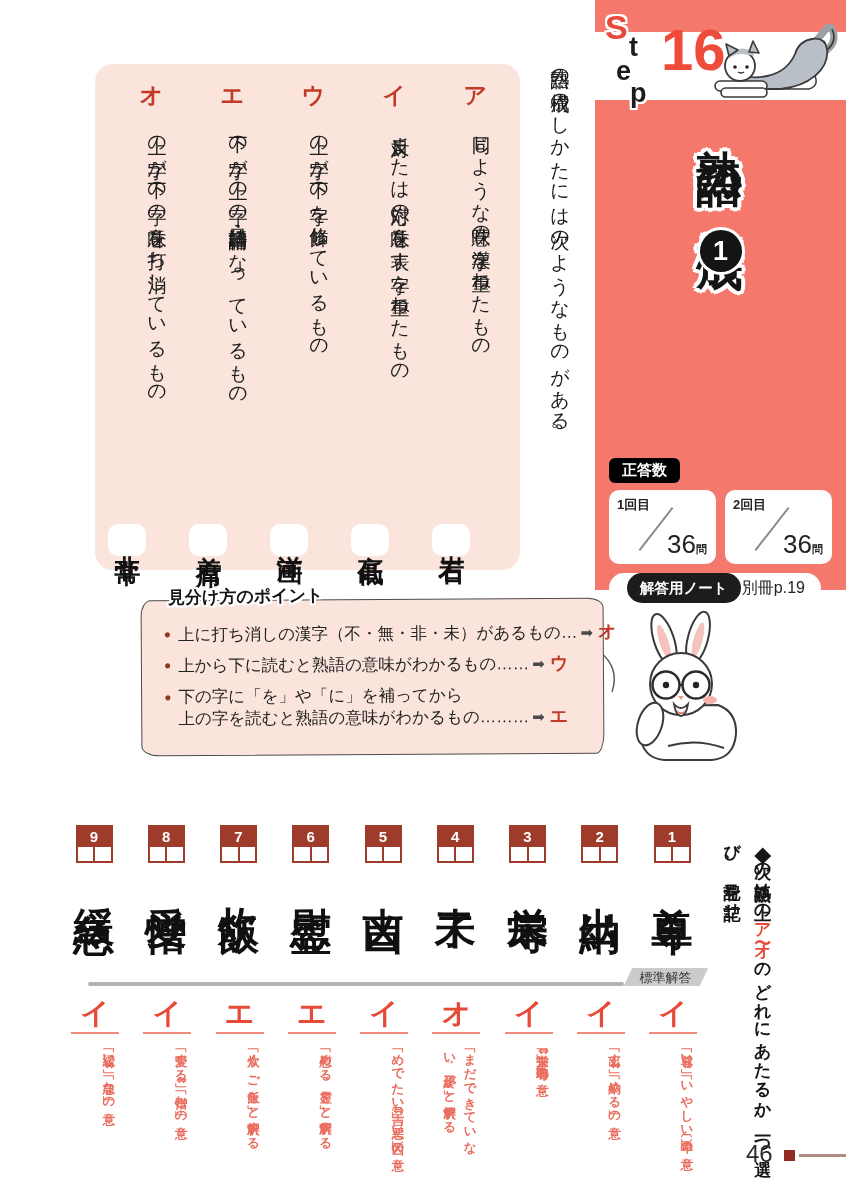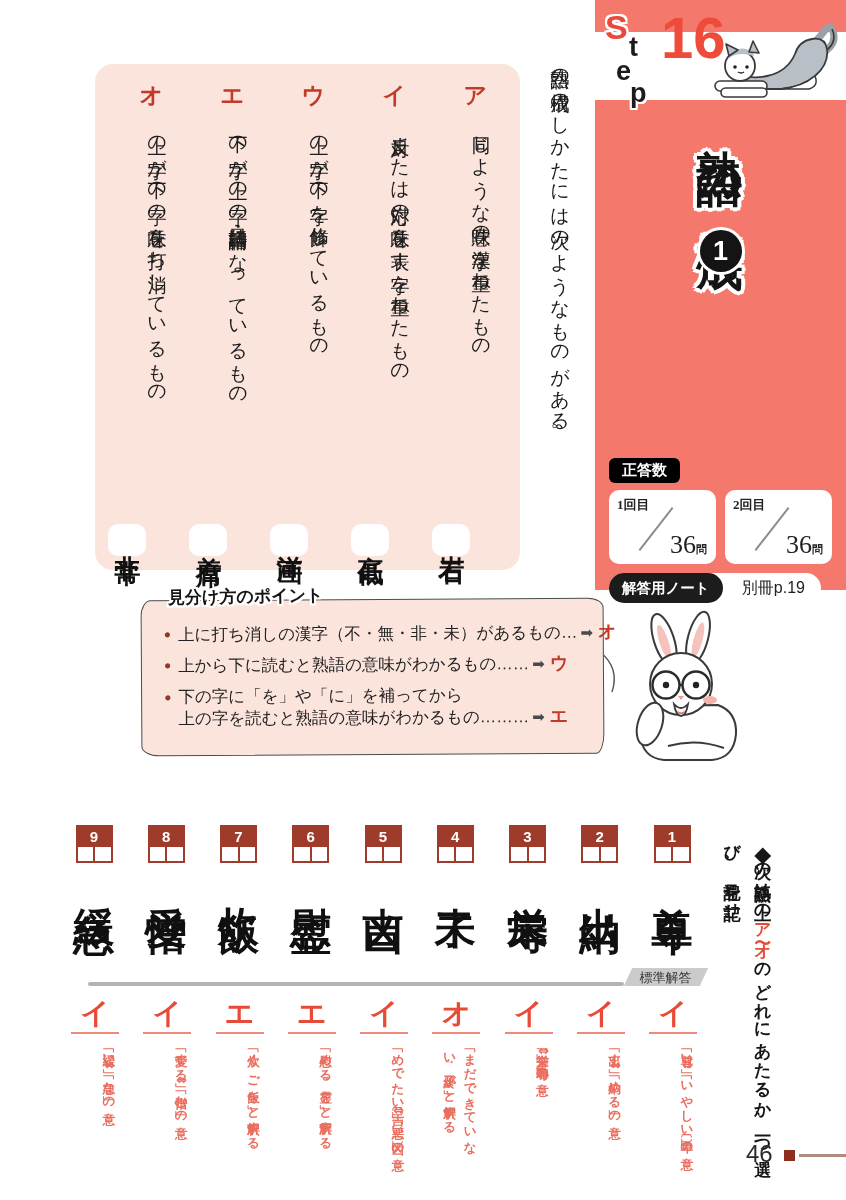--- a/index.html
+++ b/index.html
@@ -10,44 +10,44 @@
   
   .header-panel{position:absolute;left:595px;top:0;width:251px;height:590px;background:#f4796c;}
   .white-band{position:absolute;left:0;top:32px;width:100%;height:68px;background:#fff;}
   .step-logo{position:absolute;left:8px;top:8px;width:64px;height:112px;z-index:3;}
   .step-logo span{position:absolute;font-weight:800;font-size:27px;color:#1c1c1c;
      text-shadow:2px 0 #fff,-2px 0 #fff,0 2px #fff,0 -2px #fff,2px 2px #fff,-2px -2px #fff,2px -2px #fff,-2px 2px #fff;}
   .step-s{left:2px;top:0;color:#e8493a !important;font-size:34px !important;}
   .step-t{left:26px;top:24px;}
   .step-e{left:13px;top:48px;}
   .step-p{left:27px;top:70px;}
-  .step-num{position:absolute;left:66px;top:4px;font-size:58px;font-weight:800;color:#ee4b3b;z-index:2;font-style:normal;}
+  .step-num{position:absolute;left:66px;top:16px;font-size:58px;font-weight:800;color:#ee4b3b;z-index:2;font-style:normal;}
   .cat-svg{position:absolute;left:114px;top:24px;z-index:2;}
 
   .main-title{position:absolute;left:0;top:112px;width:100%;text-align:center;z-index:1;}
   .main-title .title-text{display:inline-block;writing-mode:vertical-rl;font-size:46px;font-weight:900;
      color:#141414;letter-spacing:11px;line-height:1;
      text-shadow:3px 0 #fff,-3px 0 #fff,0 3px #fff,0 -3px #fff,3px 3px #fff,-3px -3px #fff,3px -3px #fff,-3px 3px #fff,4px 0 #fff,-4px 0 #fff,0 4px #fff,0 -4px #fff;}
   .circle-one{display:inline-block;writing-mode:horizontal-tb;width:42px;height:42px;border-radius:50%;
      background:#141414;color:#fff;font-size:27px;font-weight:800;line-height:42px;text-align:center;
      box-shadow:0 0 0 3px #fff;margin-top:10px;text-shadow:none;letter-spacing:0;}
 
   .score-area{position:absolute;left:14px;top:458px;width:223px;}
   .score-badge{display:inline-block;background:#000000;color:#fff;border-radius:6px;
      padding:3px 13px;font-size:15px;font-weight:700;}
-  .attempts{display:flex;gap:9px;margin-top:7px;font-family:Liberation Serif, serif;}
+  .attempts{display:flex;gap:9px;margin-top:7px;}
   .attempt{position:relative;width:107px;height:74px;background:#fff;border-radius:10px;box-sizing:border-box;padding:6px 8px;}
   .attempt-label{font-size:13px;font-weight:700;color:#222;}
   .slash{position:absolute;left:46px;top:12px;width:2px;height:54px;background:#8a8a8a;transform:rotate(38deg);}
   .attempt-total{position:absolute;right:9px;bottom:4px;font-size:26px;color:#222;margin-top:24px;}
   .attempt-unit{font-size:11px;font-weight:700;}
   .note-row{position:relative;margin-top:9px;width:212px;height:30px;}
   .note-value{position:absolute;left:0;top:0;width:100%;height:30px;background:#fff;border-radius:15px;
      line-height:30px;text-align:right;padding-right:16px;box-sizing:border-box;font-size:16px;color:#222;}
-  .note-label{position:absolute;left:0;top:0;height:30px;background:#1c1c1c;color:#fff;border-radius:15px;
+  .note-label{position:absolute;left:18px;top:0;height:30px;background:#1c1c1c;color:#fff;border-radius:15px;
      line-height:30px;padding:0 13px;font-size:14.5px;font-weight:700;}
 
   
   .intro-v{position:absolute;left:547px;top:54px;font-size:19px;letter-spacing:1px;color:#1b1b1b;height:420px;}
 
   
   .types-box{position:absolute;left:95px;top:64px;width:425px;height:506px;background:#fbe4dc;border-radius:18px;
      display:flex;flex-direction:row-reverse;justify-content:space-between;padding:0 10px;box-sizing:border-box;}
   .type-col{position:relative;width:81px;height:100%;}
   .type-kana{position:absolute;top:16px;right:23px;color:#c23a28;font-size:23px;font-weight:800;}

